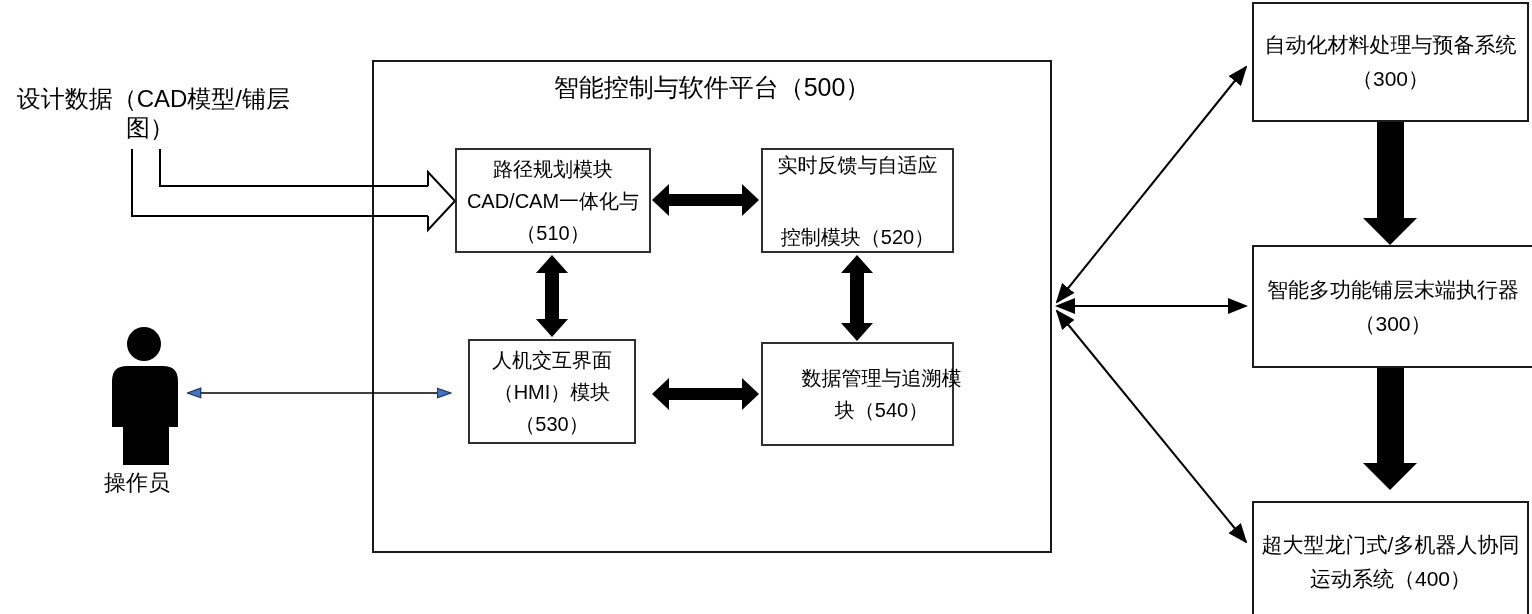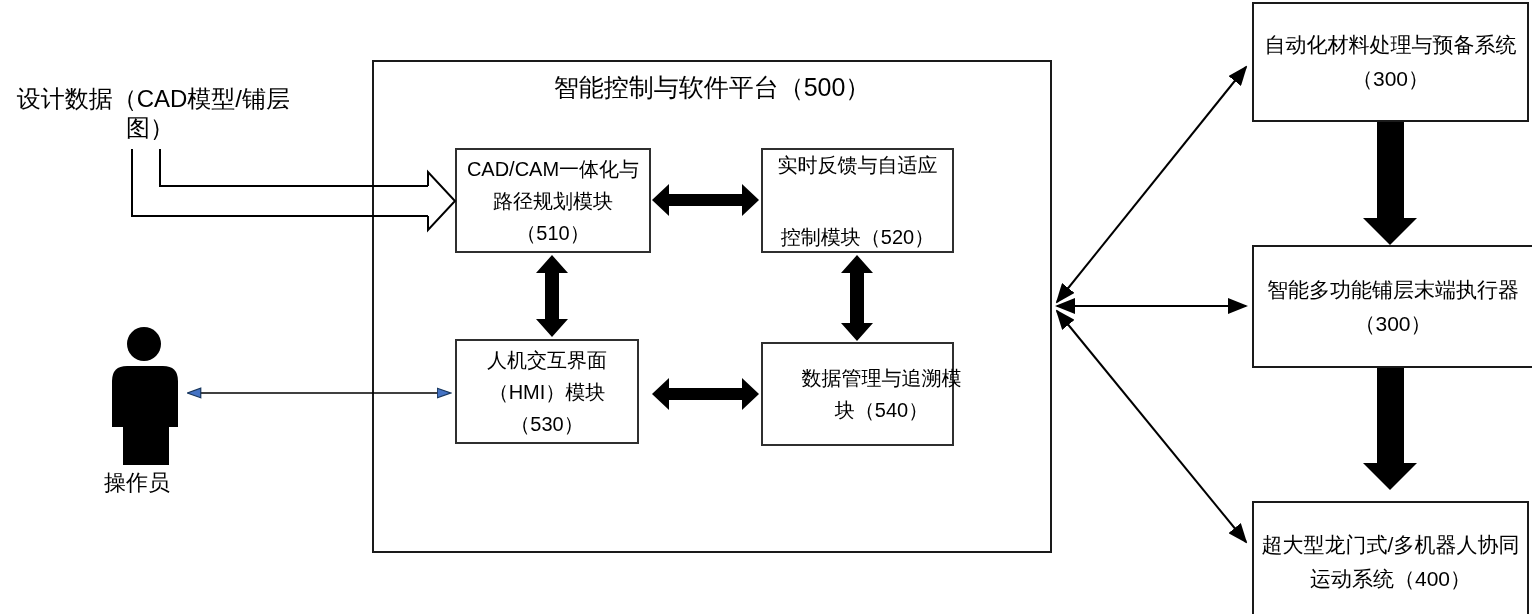--- a/index.html
+++ b/index.html
@@ -30,40 +30,40 @@
   }
   #design-label .l1{text-align:right;white-space:nowrap;}
   #design-label .l2{text-align:center;}
   #operator-label{
     position:absolute;left:104px;top:470px;width:84px;text-align:left;
     font-size:22px;line-height:26px;z-index:1;
   }
   #overlay{position:absolute;left:0;top:0;width:1532px;height:614px;z-index:2;pointer-events:none;}
   #m510{left:455px;top:148px;width:196px;height:105px;}
   #m520{left:761px;top:148px;width:193px;height:105px;gap:40px;}
-  #m530{left:455px;top:339px;width:184px;height:105px;}
+  #m530{left:468px;top:339px;width:168px;height:105px;}
   #m540{left:761px;top:342px;width:193px;height:104px;padding-left:48px;}
   #s200{left:1252px;top:2px;width:277px;height:120px;}
   #s300{left:1252px;top:245px;width:282px;height:123px;}
   #s400{left:1252px;top:490px;width:277px;height:122px;margin-top:11px;}
 </style>
 </head>
 <body>
 
 <div id="design-label">
   <div class="l1">设计数据（CAD模型/铺层</div>
   <div class="l2">图）</div>
 </div>
 
 <div id="platform-box"></div>
 <div id="platform-title">智能控制与软件平台（500）</div>
 
 <div class="box module" id="m510">
+  <div class="ln">路径规划模块</div>
   <div class="ln">CAD/CAM一体化与</div>
-  <div class="ln">路径规划模块</div>
   <div class="ln">（510）</div>
 </div>
 <div class="box module" id="m520">
   <div class="ln">实时反馈与自适应</div>
   <div class="ln">控制模块（520）</div>
 </div>
 <div class="box module" id="m530">
   <div class="ln">人机交互界面</div>
   <div class="ln">（HMI）模块</div>
   <div class="ln">（530）</div>

